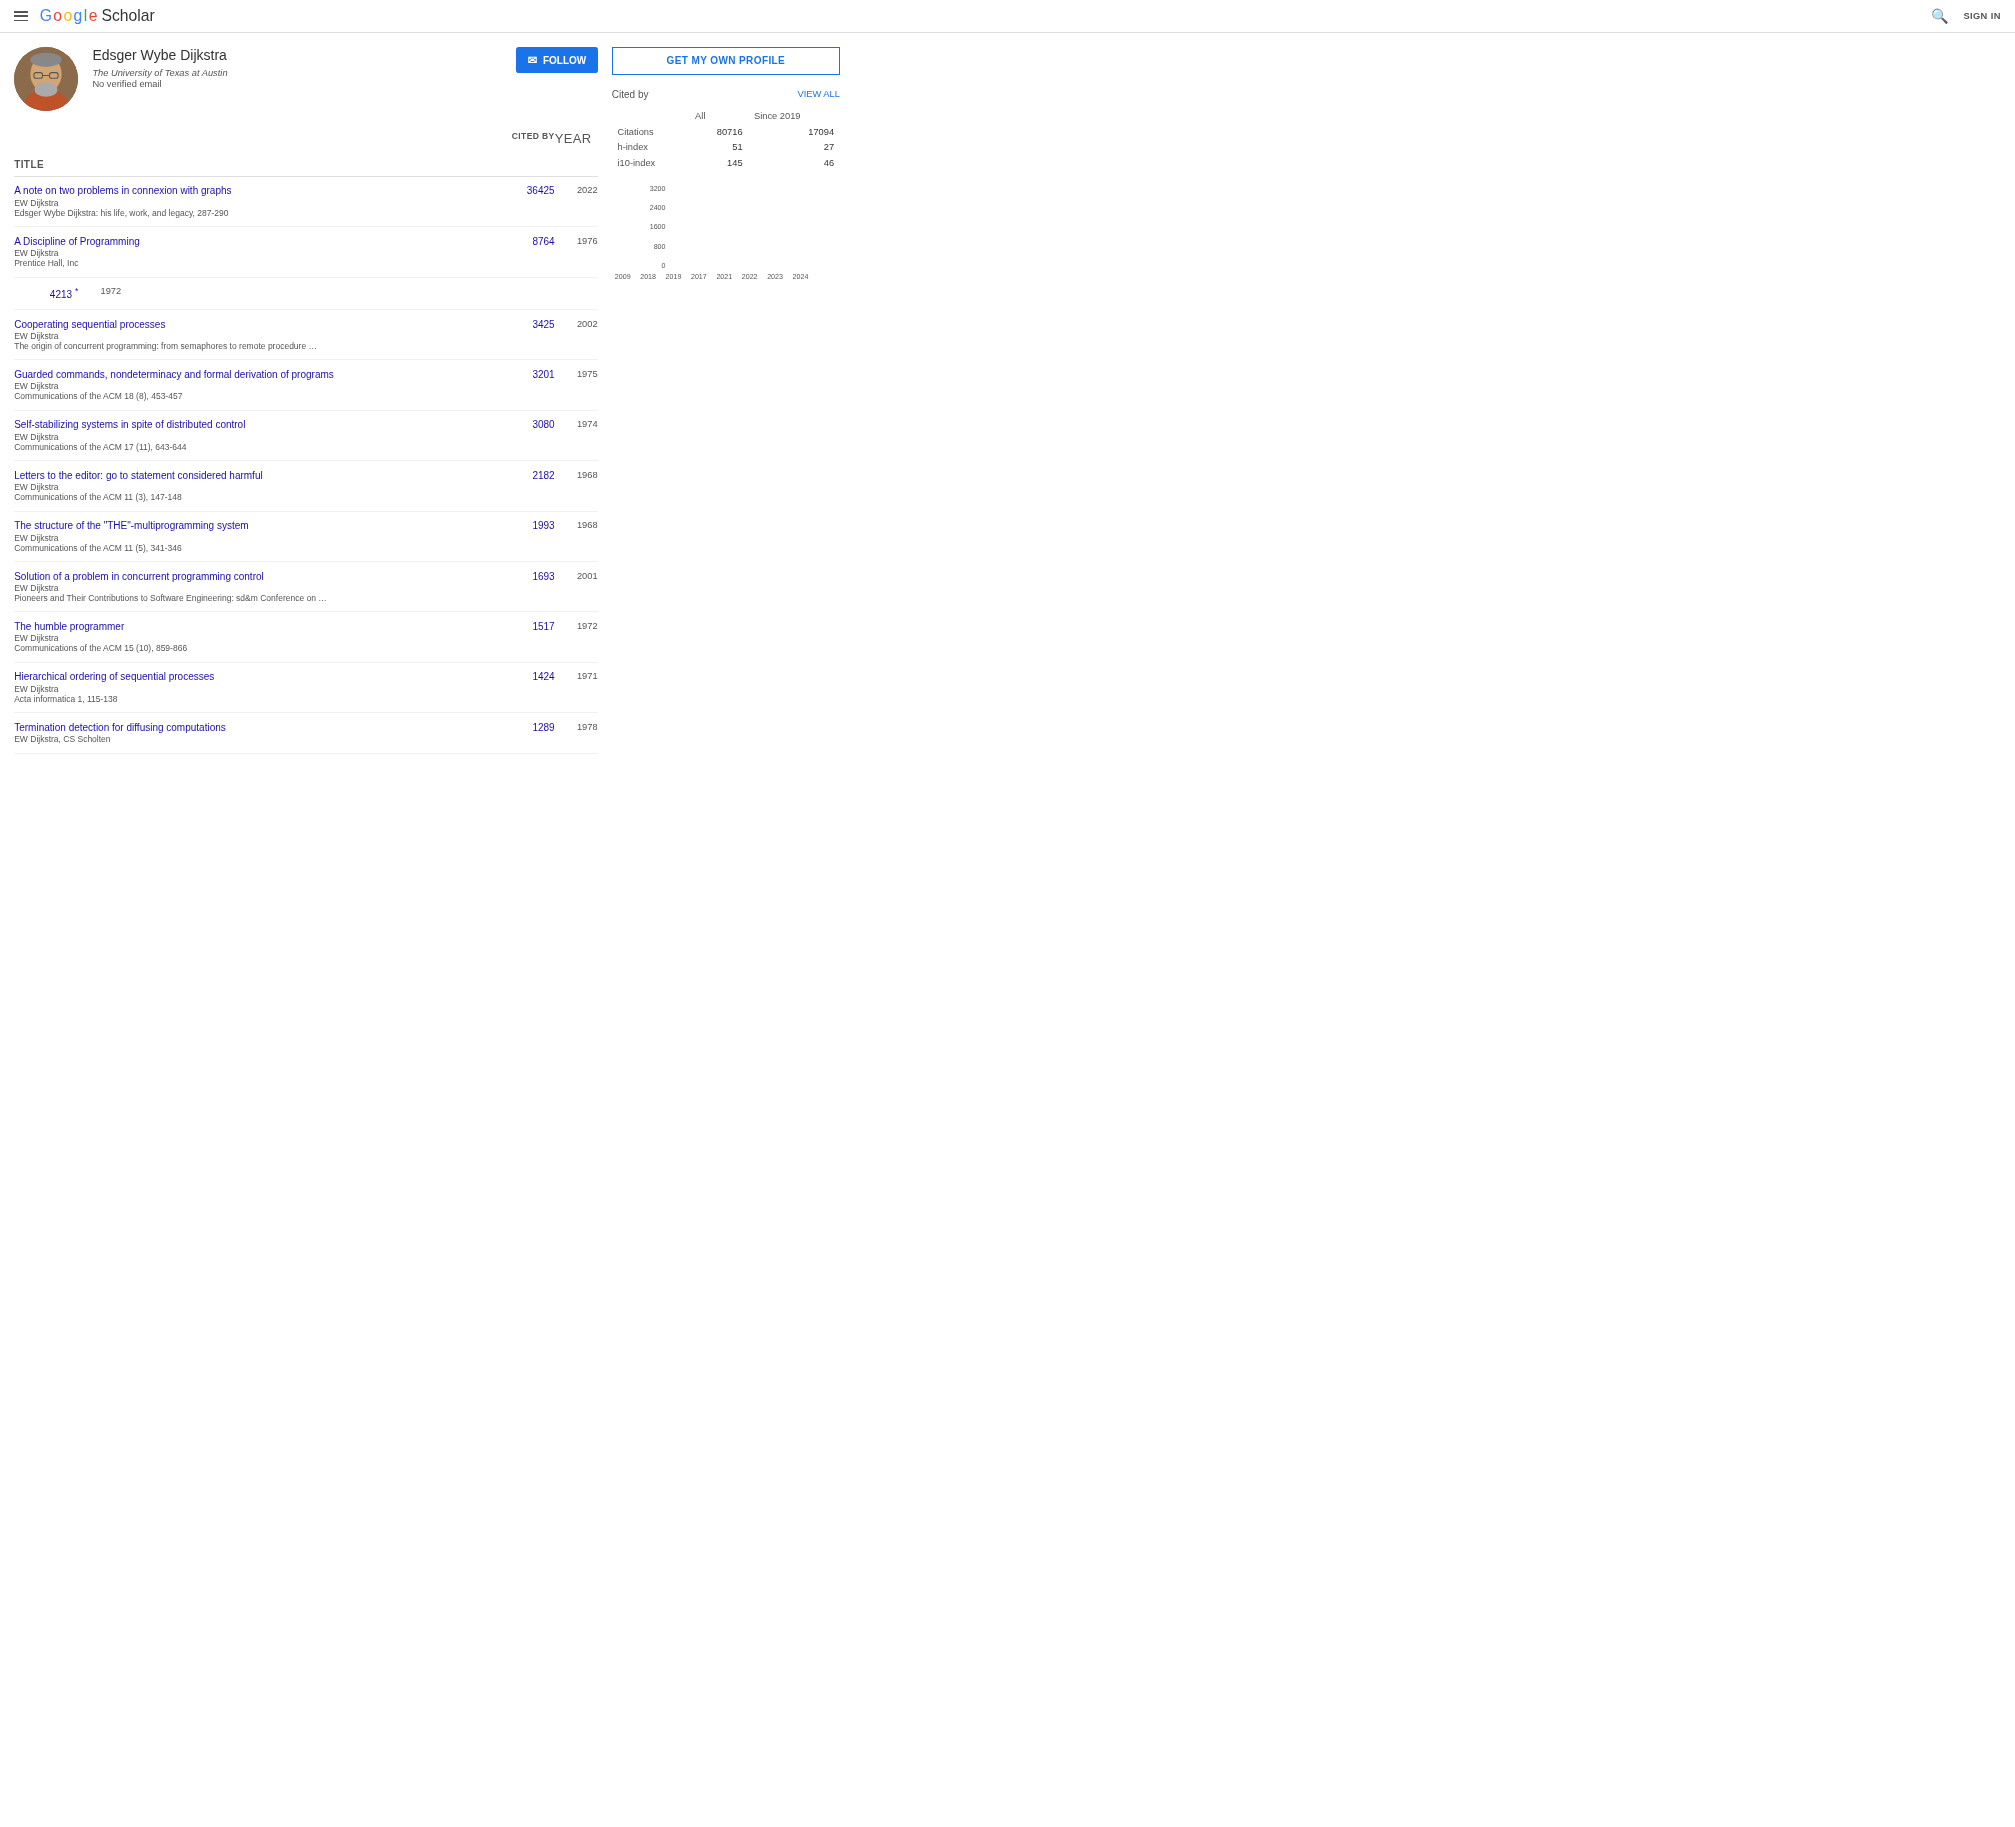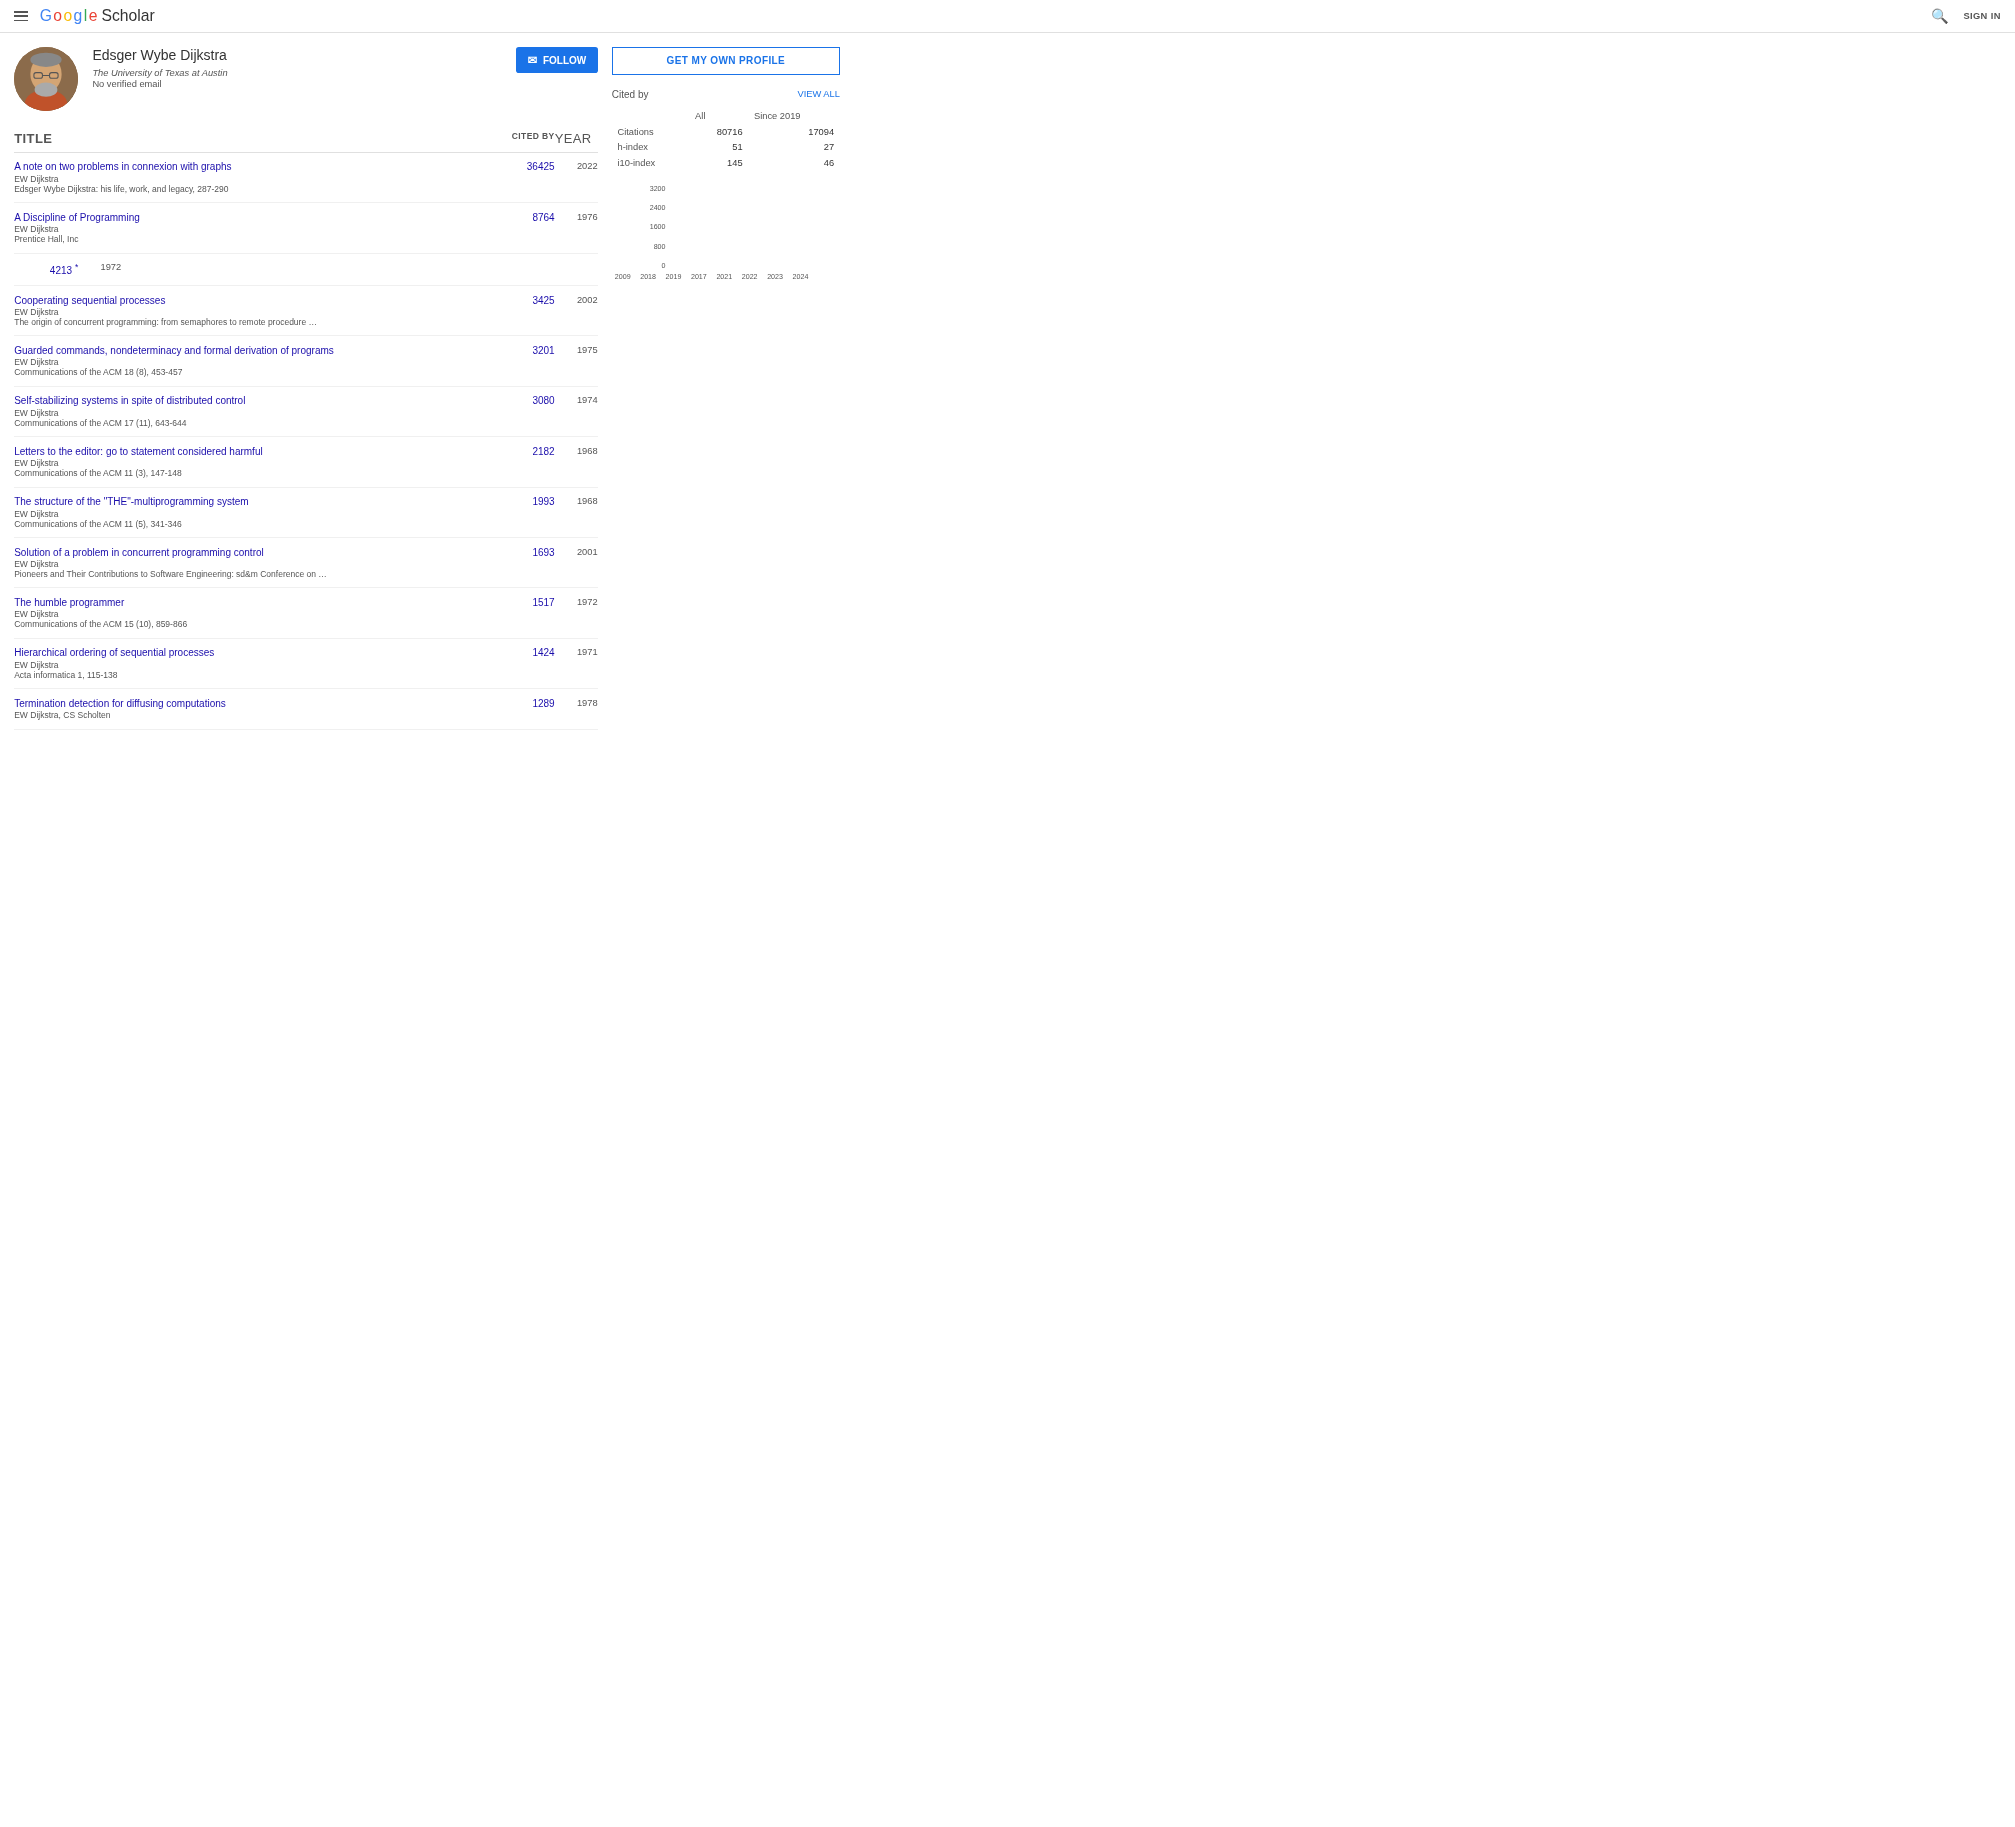--- a/index.html
+++ b/index.html
@@ -45,21 +45,21 @@
     .profile-name { font-size: 14px; color: #333; font-weight: normal; margin-bottom: 4.3px; }
     .profile-affiliation { font-size: 9.3px; color: #555; margin-bottom: 1.4px; font-style: italic; }
     .profile-email { font-size: 9.3px; color: #555; }
     .follow-btn {
       background: #1a73e8; color: #fff; border: none; padding: 5.7px 11.4px;
       border-radius: 2.8px; cursor: pointer; display: flex; align-items: center; gap: 5.7px;
       font-size: 10px; font-weight: bold; white-space: nowrap;
     }
     .follow-btn .mail-icon { font-size: 11.4px; }
     .table-header { display: flex; padding: 5.7px 0; border-bottom: 1.4px solid #e0e0e0; }
-    .col-title { flex: 1; font-size: 13px; font-weight: bold; color: #555; text-transform: uppercase; letter-spacing: 0.4px; }
+    .col-title { flex: 1; font-size: 10px; font-weight: bold; color: #555; text-transform: uppercase; letter-spacing: 0.4px; margin-top: 28px; }
     .col-cited { width: 64px; text-align: right; font-size: 8.5px; font-weight: bold; color: #555; text-transform: uppercase; letter-spacing: 0.4px; }
     .col-year { width: 43px; text-align: left; font-size: 13px; font-weight: normal; color: #555; text-transform: uppercase; letter-spacing: 0.4px; }
 
     .paper-row { border-bottom: 0.7px solid #f0f0f0; padding: 8.5px 0; }
     .paper-row-inner { display: flex; align-items: flex-start; }
     .paper-title-col { flex: 1; }
     .paper-title { color: #1a0dab; font-size: 10px; text-decoration: none; cursor: pointer; }
     .paper-authors { font-size: 8.5px; color: #555; margin-top: 1.4px; }
     .paper-venue { font-size: 8.5px; color: #555; }
     .paper-cited { width: 64px; text-align: right; color: #1a0dab; font-size: 10px; cursor: pointer; }

